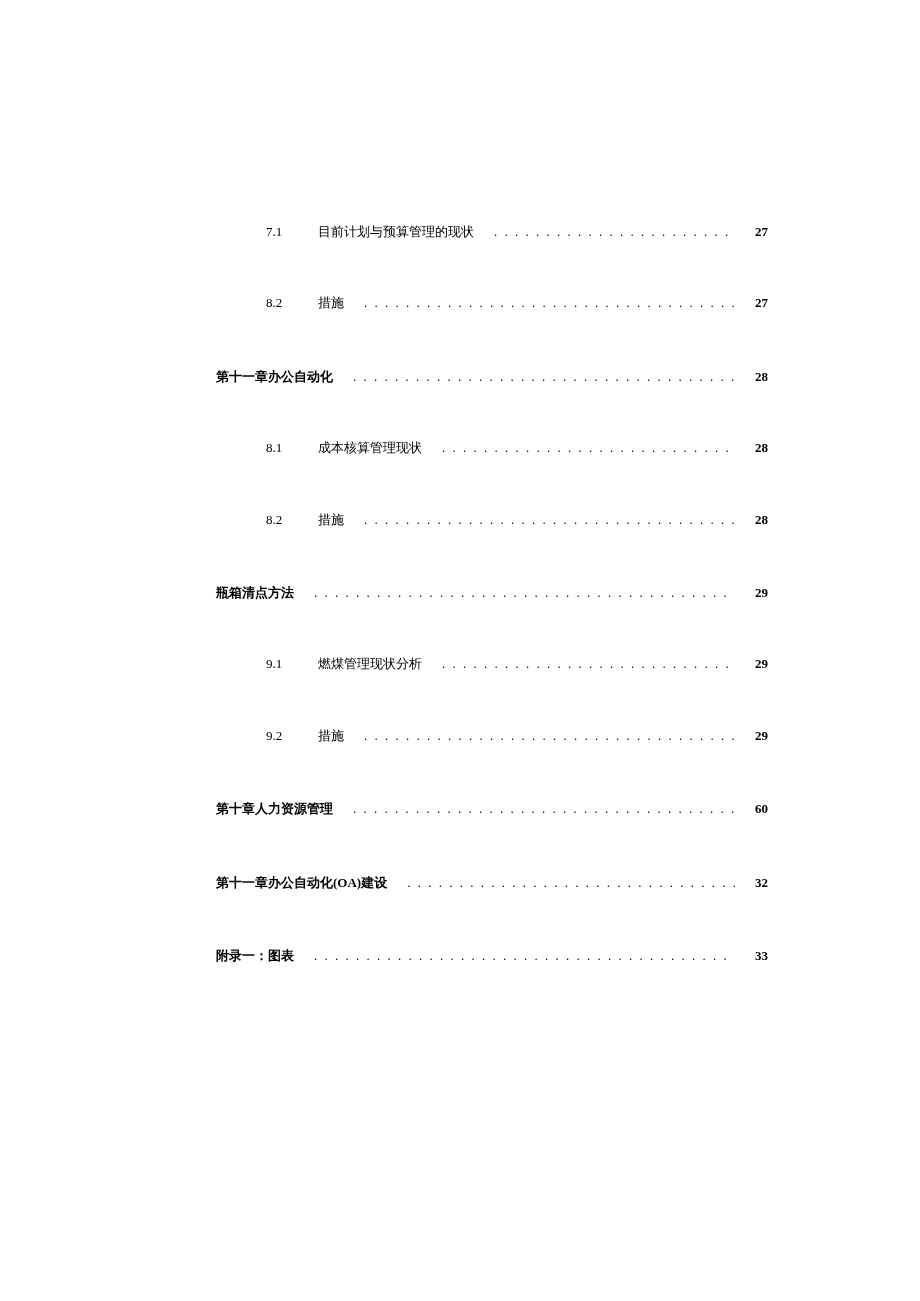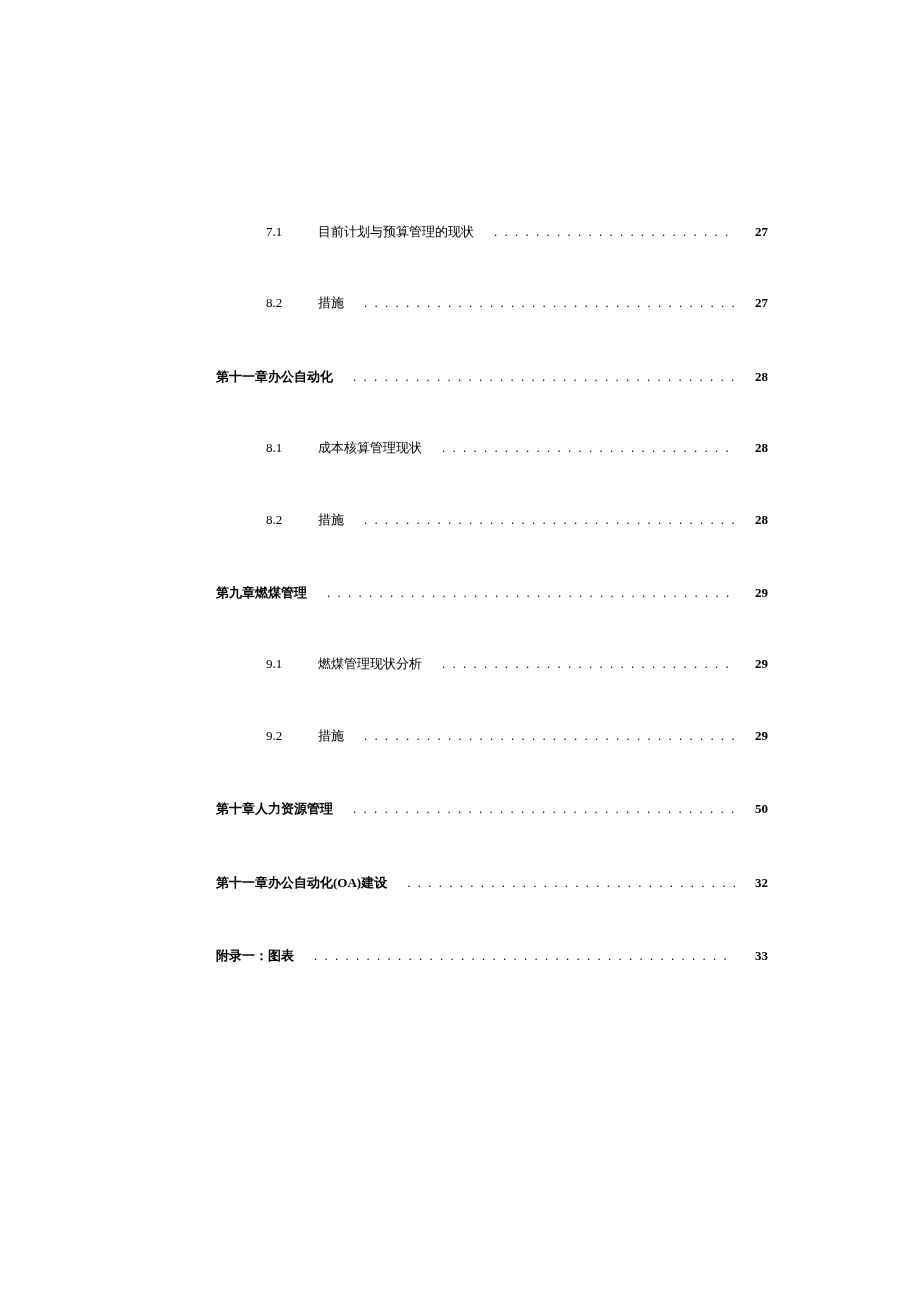--- a/index.html
+++ b/index.html
@@ -87,40 +87,40 @@
         <span class="toc-leader"></span>
         <span class="toc-page">28</span>
       </div>
       <div class="toc-entry level2">
         <span class="toc-number">8.2</span>
         <span class="toc-title">措施</span>
         <span class="toc-leader"></span>
         <span class="toc-page">28</span>
       </div>
       <div class="toc-entry level1">
-        <span class="toc-title">第九章燃煤管理</span>
+        <span class="toc-title">瓶箱清点方法</span>
         <span class="toc-leader"></span>
         <span class="toc-page">29</span>
       </div>
       <div class="toc-entry level2">
         <span class="toc-number">9.1</span>
         <span class="toc-title">燃煤管理现状分析</span>
         <span class="toc-leader"></span>
         <span class="toc-page">29</span>
       </div>
       <div class="toc-entry level2">
         <span class="toc-number">9.2</span>
         <span class="toc-title">措施</span>
         <span class="toc-leader"></span>
         <span class="toc-page">29</span>
       </div>
       <div class="toc-entry level1">
         <span class="toc-title">第十章人力资源管理</span>
         <span class="toc-leader"></span>
-        <span class="toc-page">50</span>
+        <span class="toc-page">60</span>
       </div>
       <div class="toc-entry level1">
         <span class="toc-title">第十一章办公自动化(OA)建设</span>
         <span class="toc-leader"></span>
         <span class="toc-page">32</span>
       </div>
       <div class="toc-entry level1">
         <span class="toc-title">附录一：图表</span>
         <span class="toc-leader"></span>
         <span class="toc-page">33</span>

